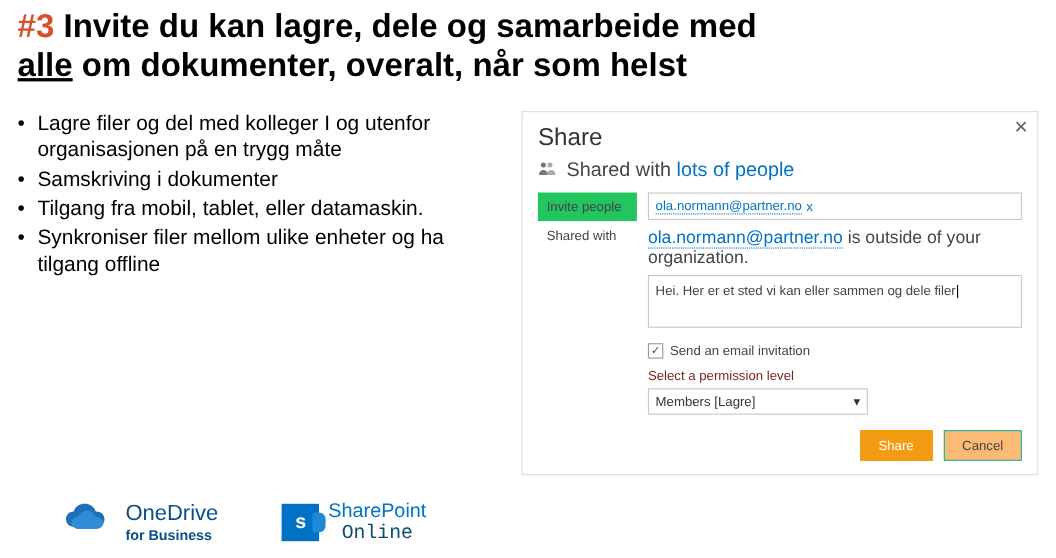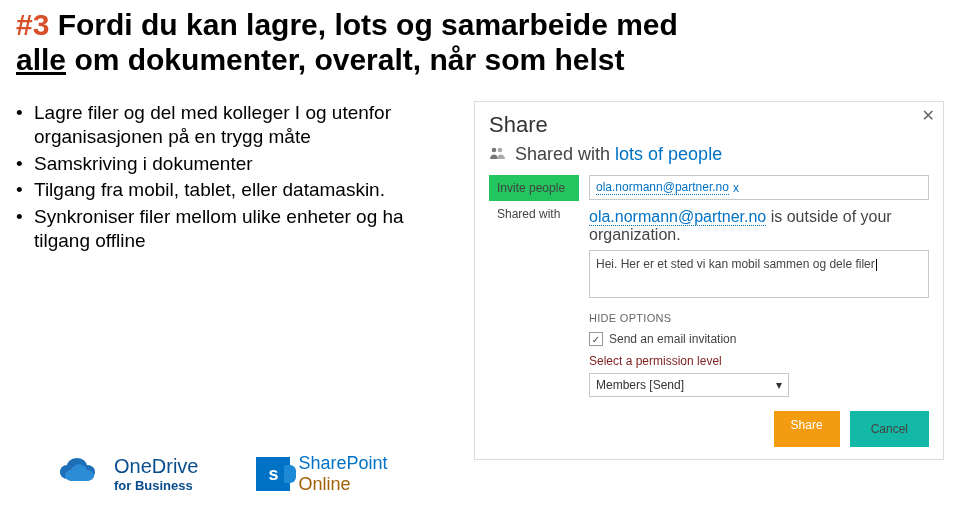--- a/index.html
+++ b/index.html
@@ -172,22 +172,22 @@
     margin-bottom: 14px;
   }
   .btn-row {
     display: flex;
     justify-content: flex-end;
     gap: 10px;
   }
   .btn {
     padding: 6px 16px;
     font-size: 12px;
-    border: 5px solid #14b8a6;
-    background: #14b8a6;
+    border: 1px solid #14b8a6;
+    background: #fdba74;
     cursor: pointer;
   }
   .btn.primary {
     background: #f39c12;
     color: #fff;
     border: 1px solid #f39c12;
   }
   .logos {
     position: absolute;
     bottom: 12px;
@@ -221,27 +221,27 @@
   }
   .sp-tile::after {
     content:"";
     position:absolute;
     right:-6px; top:8px;
     width:12px; height:18px;
     background:#1e8ad6;
     border-radius: 2px 6px 6px 2px;
   }
   .sp-text .line1 { font-family: 'Segoe UI', Arial, sans-serif; font-size: 18px; color: #0072c6; font-weight: 400; }
-  .sp-text .line2 { font-family: Liberation Sans, sans-serif; font-size: 18px; color: #a16207; font-weight: 400; }
+  .sp-text .line2 { font-family: Liberation Mono, monospace; font-size: 18px; color: #0c4a6e; font-weight: 400; text-align: center; }
 </style>
 </head>
 <body>
 
 <div class="title">
-  <span class="hash">#3</span><span> Fordi du kan lagre, lots og samarbeide med </span><br>
+  <span class="hash">#3</span><span> Invite du kan lagre, dele og samarbeide med </span><br>
   <span class="under">alle</span><span> om dokumenter, overalt, når som helst</span>
 </div>
 
 <div class="content-row">
   <div class="bullets">
     <ul>
       <li>Lagre filer og del med kolleger I og utenfor organisasjonen på en trygg måte</li>
       <li>Samskriving i dokumenter</li>
       <li>Tilgang fra mobil, tablet, eller datamaskin.</li>
       <li>Synkroniser filer mellom ulike enheter og ha tilgang offline</li>
@@ -272,30 +272,29 @@
       </div>
       <div class="right-panel">
         <div class="chip-input">
           <span class="email">ola.normann@partner.no</span>
           <span class="x">x</span>
         </div>
         <div class="info-line">
           <span class="ext-email">ola.normann@partner.no</span><span> is outside of your organization.</span>
         </div>
         <div class="msg-box">
-          <span>Hei. Her er et sted vi kan mobil sammen og dele filer</span><span class="cursor"></span>
-        </div>
-        <div class="hide-options">HIDE OPTIONS</div>
+          <span>Hei. Her er et sted vi kan eller sammen og dele filer</span><span class="cursor"></span>
+        </div>
         <div class="checkbox-row">
           <span class="checkbox">✓</span>
           <span>Send an email invitation</span>
         </div>
         <div class="perm-label">Select a permission level</div>
         <div class="perm-select">
-          <span>Members [Send]</span>
+          <span>Members [Lagre]</span>
           <span>▾</span>
         </div>
         <div class="btn-row">
           <div class="btn primary">Share</div>
           <div class="btn">Cancel</div>
         </div>
       </div>
     </div>
   </div>
 </div>

